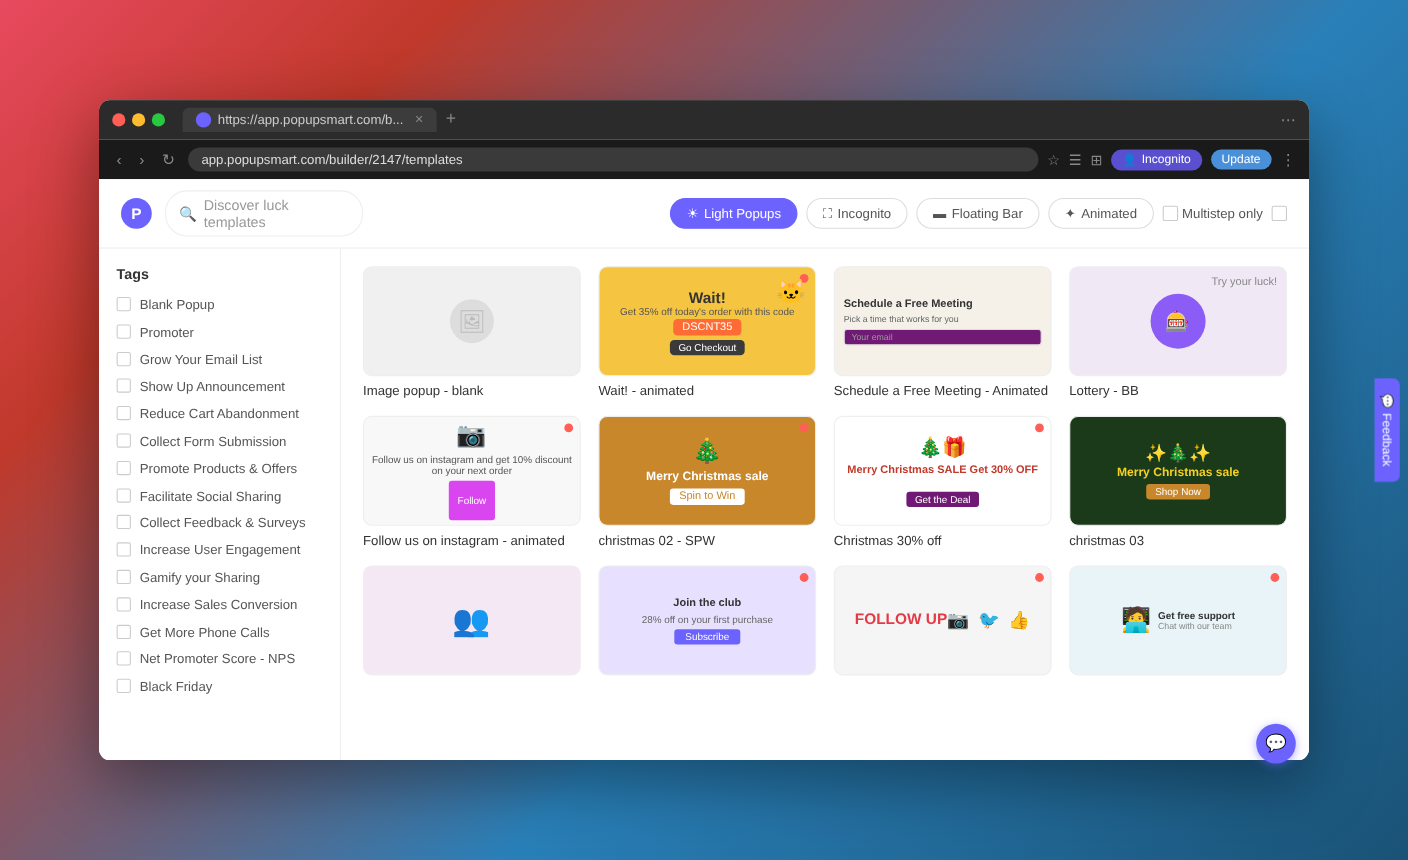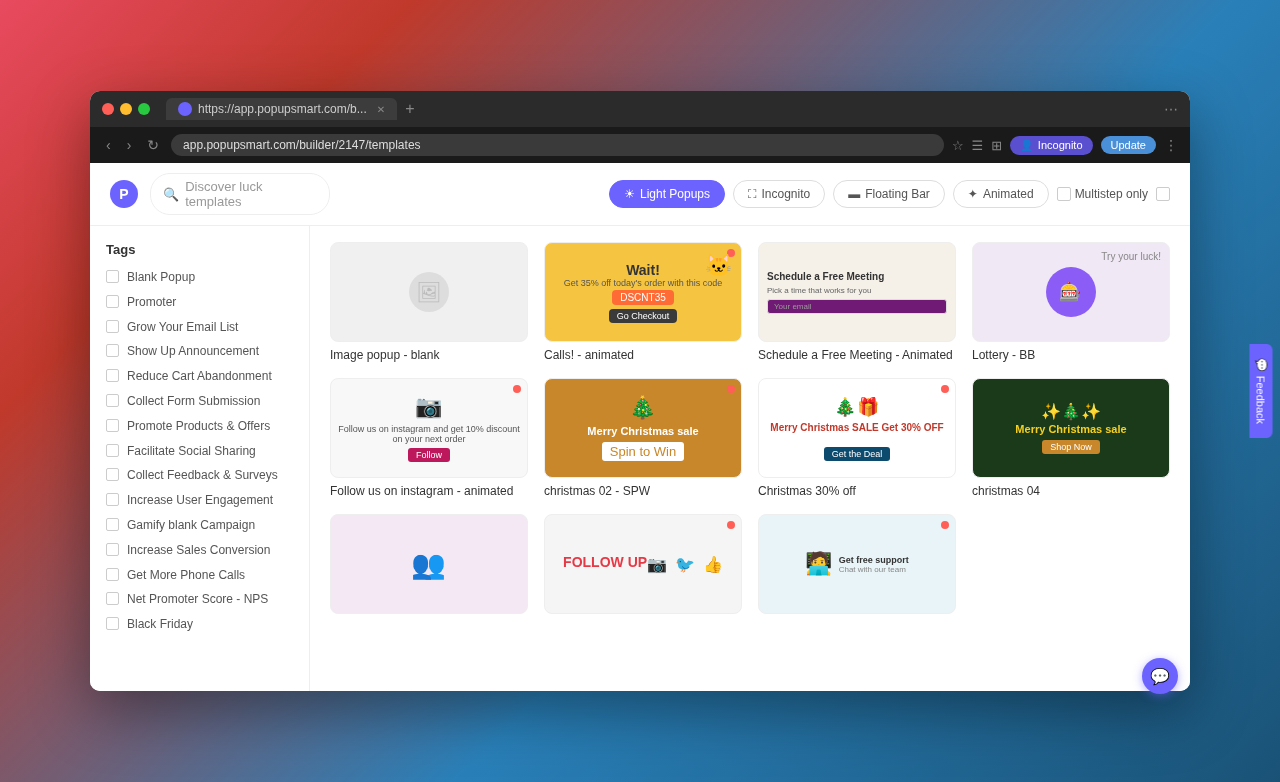--- a/index.html
+++ b/index.html
@@ -245,21 +245,21 @@
       display: flex; align-items: center; justify-content: center; color: #fff; font-size: 18px;
     }
     .thumb-instagram {
       background: #f8f8f8;
       display: flex; flex-direction: column; align-items: center; justify-content: center; padding: 6px;
     }
     .thumb-instagram-text {
       font-size: 9px; color: #555; text-align: center; margin-bottom: 4px;
     }
     .thumb-instagram-btn {
-      background: #be185d; color: #fff; border-radius: 3px; padding: 2px 8px; font-size: 9px;
+      background: #d946ef; color: #fff; border-radius: 3px; padding: 13px 8px; font-size: 9px;
     }
     .thumb-christmas-spw {
       background: #c8872a;
       display: flex; flex-direction: column; align-items: center; justify-content: center;
     }
     .thumb-christmas-text {
       font-size: 11px; font-weight: 700; color: #fff; text-align: center; line-height: 1.2;
     }
     .thumb-christmas-30 {
       background: #fff;
@@ -409,21 +409,21 @@
         <div class="sidebar-item">
           <span class="sidebar-checkbox"></span>
           <span class="sidebar-label">Collect Feedback &amp; Surveys</span>
         </div>
         <div class="sidebar-item">
           <span class="sidebar-checkbox"></span>
           <span class="sidebar-label">Increase User Engagement</span>
         </div>
         <div class="sidebar-item">
           <span class="sidebar-checkbox"></span>
-          <span class="sidebar-label">Gamify blank Campaign</span>
+          <span class="sidebar-label">Gamify your Sharing</span>
         </div>
         <div class="sidebar-item">
           <span class="sidebar-checkbox"></span>
           <span class="sidebar-label">Increase Sales Conversion</span>
         </div>
         <div class="sidebar-item">
           <span class="sidebar-checkbox"></span>
           <span class="sidebar-label">Get More Phone Calls</span>
         </div>
         <div class="sidebar-item">
@@ -449,21 +449,21 @@
           </div>
           <div class="template-card">
             <div class="template-thumb thumb-wait">
               <div class="badge-dot"></div>
               <div class="thumb-wait-title">Wait!</div>
               <div class="thumb-wait-sub">Get 35% off today's order with this code</div>
               <div class="thumb-wait-code">DSCNT35</div>
               <div class="thumb-wait-btn">Go Checkout</div>
               <div style="position:absolute;right:8px;top:10px;font-size:22px;">🐱</div>
             </div>
-            <div class="template-name">Calls! - animated</div>
+            <div class="template-name">Wait! - animated</div>
           </div>
           <div class="template-card">
             <div class="template-thumb thumb-meeting">
               <div class="thumb-meeting-title">Schedule a Free Meeting</div>
               <div class="thumb-meeting-sub">Pick a time that works for you</div>
               <div class="thumb-meeting-input">Your email</div>
             </div>
             <div class="template-name">Schedule a Free Meeting - Animated</div>
           </div>
           <div class="template-card">
@@ -481,45 +481,53 @@
               <div class="thumb-instagram-text">Follow us on instagram and get 10% discount on your next order</div>
               <div class="thumb-instagram-btn">Follow</div>
             </div>
             <div class="template-name">Follow us on instagram - animated</div>
           </div>
           <div class="template-card">
             <div class="template-thumb thumb-christmas-spw">
               <div class="badge-dot"></div>
               <div style="font-size:22px;margin-bottom:4px;">🎄</div>
               <div class="thumb-christmas-text">Merry Christmas sale</div>
-              <div style="background:#fff;color:#c8872a;border-radius:3px;padding:2px 8px;font-size:13px;margin-top:3px;">Spin to Win</div>
+              <div style="background:#fff;color:#c8872a;border-radius:3px;padding:2px 8px;font-size:10px;margin-top:3px;">Spin to Win</div>
             </div>
             <div class="template-name">christmas 02 - SPW</div>
           </div>
           <div class="template-card">
             <div class="template-thumb thumb-christmas-30">
               <div class="badge-dot"></div>
               <div style="font-size:18px;margin-bottom:4px;">🎄🎁</div>
               <div class="thumb-christmas-30-text">Merry Christmas SALE Get 30% OFF</div>
-              <div style="background:#0c4a6e;color:#fff;border-radius:3px;padding:2px 8px;font-size:9px;margin-top:14px;">Get the Deal</div>
+              <div style="background:#701a75;color:#fff;border-radius:3px;padding:2px 8px;font-size:9px;margin-top:14px;">Get the Deal</div>
             </div>
             <div class="template-name">Christmas 30% off</div>
           </div>
           <div class="template-card">
             <div class="template-thumb thumb-christmas-02">
               <div style="font-size:16px;margin-bottom:2px;">✨🎄✨</div>
               <div class="thumb-christmas-02-text">Merry Christmas sale</div>
               <div style="background:#c8872a;color:#fff;border-radius:3px;padding:2px 8px;font-size:9px;margin-top:3px;">Shop Now</div>
             </div>
-            <div class="template-name">christmas 04</div>
+            <div class="template-name">christmas 03</div>
           </div>
 
           <div class="template-card">
             <div class="template-thumb thumb-bottom1">
               <div style="font-size:28px;">👥</div>
+            </div>
+          </div>
+          <div class="template-card">
+            <div class="template-thumb thumb-bottom2">
+              <div class="badge-dot"></div>
+              <div style="font-size:10px;font-weight:600;color:#333;text-align:center;margin-bottom:4px;">Join the club</div>
+              <div style="font-size:9px;color:#666;text-align:center;margin-bottom:4px;">28% off on your first purchase</div>
+              <div style="background:#6c63ff;color:#fff;border-radius:3px;padding:2px 10px;font-size:9px;">Subscribe</div>
             </div>
           </div>
           <div class="template-card">
             <div class="template-thumb thumb-bottom3">
               <div class="badge-dot"></div>
               <div style="font-size:14px;font-weight:700;color:#e63946;margin-bottom:4px;">FOLLOW UP</div>
               <div style="display:flex;gap:8px;font-size:16px;">
                 <span>📷</span>
                 <span>🐦</span>
                 <span>👍</span>

